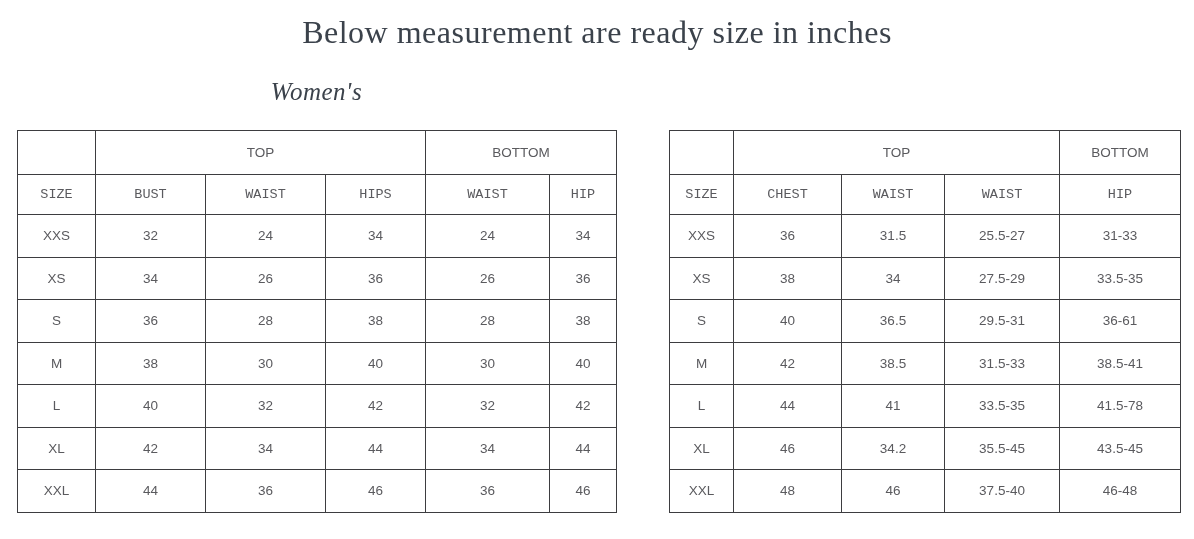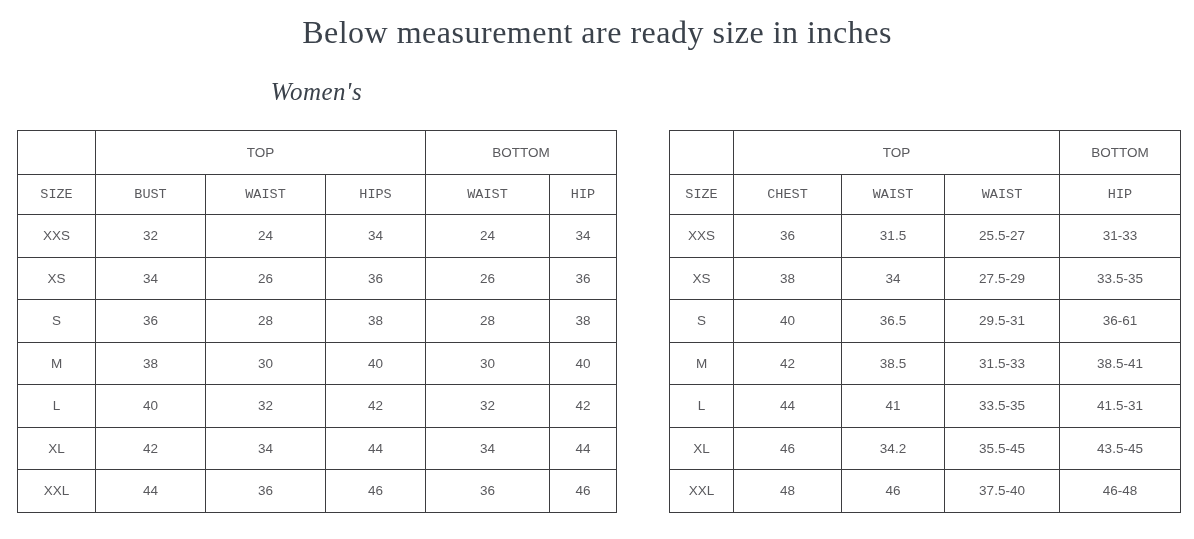--- a/index.html
+++ b/index.html
@@ -200,21 +200,21 @@
         <td>42</td>
         <td>38.5</td>
         <td>31.5-33</td>
         <td>38.5-41</td>
       </tr>
       <tr class="data-row">
         <td>L</td>
         <td>44</td>
         <td>41</td>
         <td>33.5-35</td>
-        <td>41.5-31</td>
+        <td>41.5-78</td>
       </tr>
       <tr class="data-row">
         <td>XL</td>
         <td>46</td>
         <td>34.2</td>
         <td>35.5-45</td>
         <td>43.5-45</td>
       </tr>
       <tr class="data-row">
         <td>XXL</td>

